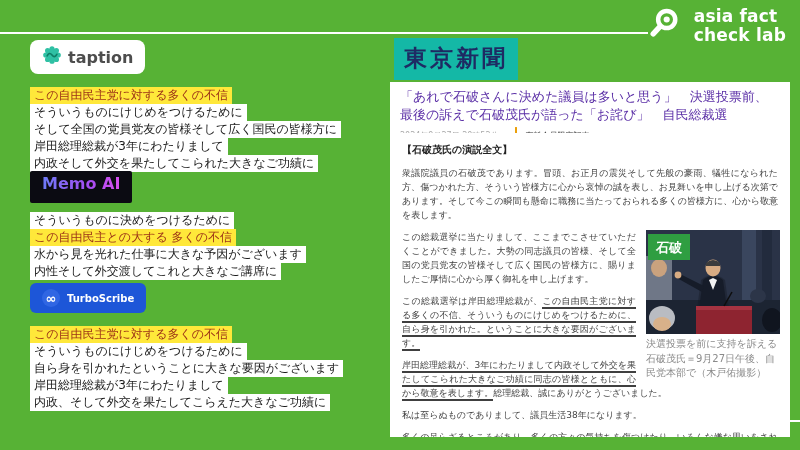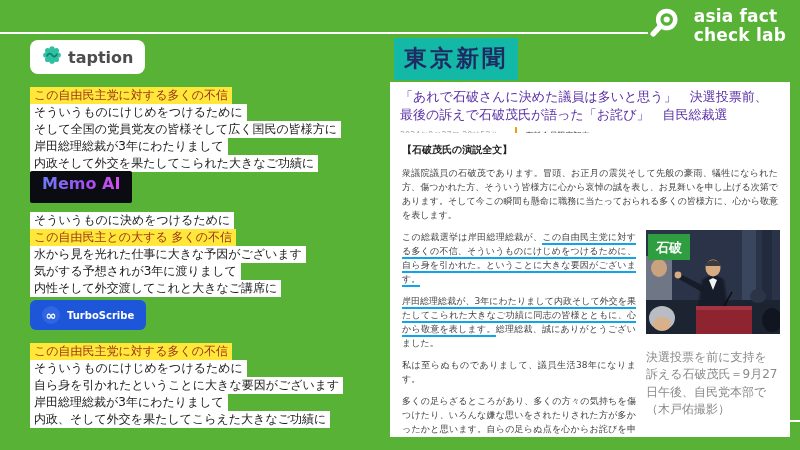--- a/index.html
+++ b/index.html
@@ -53,25 +53,25 @@
   .meta-badge { color:#333; font-size:8px; display:flex; align-items:center; gap:3px; margin-left:10px; }
   .lock { display:inline-block; }
   .lock-ring { width:6px; height:5px; border:1.5px solid #eba00b; border-bottom:none;
     border-radius:3px 3px 0 0; margin:0 auto -1px; }
   .lock-body { width:8px; height:6px; background:#eba00b; border-radius:1px; }
 
   .article-card { position:absolute; left:390px; top:133px; width:400px; height:304px;
     background:#ffffff; padding:10px 12px; overflow:hidden; }
   .section-header { font-size:10px; font-weight:bold; color:#222; margin-bottom:9px; }
   .art-p { font-size:9px; line-height:14px; color:#444; margin-bottom:8px; text-align:justify; }
-  .red-underline { border-bottom:2px solid #0ea5e9; padding-bottom:1px; }
+  .red-underline { border-bottom:2px solid #404040; padding-bottom:1px; }
 
   .photo-fig { float:right; width:132px; margin:0 0 4px 10px; }
   .photo-fig svg { display:block; width:134px; height:104px; }
-  .photo-caption { font-size:12px; line-height:1.45; color:#8a8a8a; margin-top:15px; }
+  .photo-caption { font-size:10px; line-height:1.45; color:#8a8a8a; margin-top:3px; }
 </style>
 </head>
 <body>
 
 <div id="top-line" class="deco-line"></div>
 <div id="bottom-line" class="deco-line"></div>
 
 <div class="afcl">
   <span>
     <svg width="36" height="36" viewBox="0 0 40 40">
@@ -117,21 +117,20 @@
     </div>
 
   <div class="logo-memo">
     <span class="m-label">Memo AI</span>
   </div>
 
   <div class="t-block" style="margin-bottom:6px;">
       <div class="t-row"><span class="t-text">そういうものに決めをつけるために</span></div>
       <div class="t-row"><span class="t-text hl">この自由民主との大する 多くの不信</span></div>
       <div class="t-row"><span class="t-text">水から見を光れた仕事に大きな予因がございます</span></div>
-      <div class="t-row"><span class="t-text">気がする予想されが3年に渡りまして</span></div>
       <div class="t-row"><span class="t-text">内性そして外交渡してこれと大きなご講席に</span></div>
     </div>
 
   <div class="logo-turbo">
     <span class="ts-circle">∞</span>
     <span class="ts-label">TurboScribe</span>
   </div>
 
   <div class="t-block last">
       <div class="t-row"><span class="t-text hl">この自由民主党に対する多くの不信</span></div>
@@ -188,18 +187,19 @@
         <ellipse cx="16" cy="88" rx="13" ry="12" fill="#b9bcc2"></ellipse>
         <ellipse cx="16" cy="94" rx="9" ry="7" fill="#d8b18a"></ellipse>
         <ellipse cx="112" cy="66" rx="8" ry="7" fill="#2c3548"></ellipse>
         <ellipse cx="126" cy="90" rx="10" ry="12" fill="#10151f"></ellipse>
       </svg>
     </span>
     <div class="photo-caption">決選投票を前に支持を訴える石破茂氏＝9月27日午後、自民党本部で（木戸佑撮影）</div>
   </div>
 
   <div>
+      <p class="art-p"><span>この総裁選挙に当たりまして、ここまでこさせていただくことができました。大勢の同志議員の皆様、そして全国の党員党友の皆様そして広く国民の皆様方に、賜りましたご厚情に心から厚く御礼を申し上げます。</span></p>
       <p class="art-p"><span>この総裁選挙は岸田総理総裁が、</span><span class="red-underline">この自由民主党に対する多くの不信、そういうものにけじめをつけるために、自ら身を引かれた。ということに大きな要因がございます。</span></p>
       <p class="art-p"><span class="red-underline">岸田総理総裁が、3年にわたりまして内政そして外交を果たしてこられた大きなご功績に同志の皆様とともに、心から敬意を表します。</span><span>総理総裁、誠にありがとうございました。</span></p>
       <p class="art-p"><span>私は至らぬものでありまして、議員生活38年になります。</span></p>
       <p class="art-p"><span>多くの足らざるところがあり、多くの方々の気持ちを傷つけたり、いろんな嫌な思いをされたりされた方が多かったかと思います。自らの足らぬ点を心からお詫びを申し上げます。とともに、この総裁選挙を通じまして、多くのことを学ばせていた…</span></p>
     </div>
 </div>
 
 </body></html>

